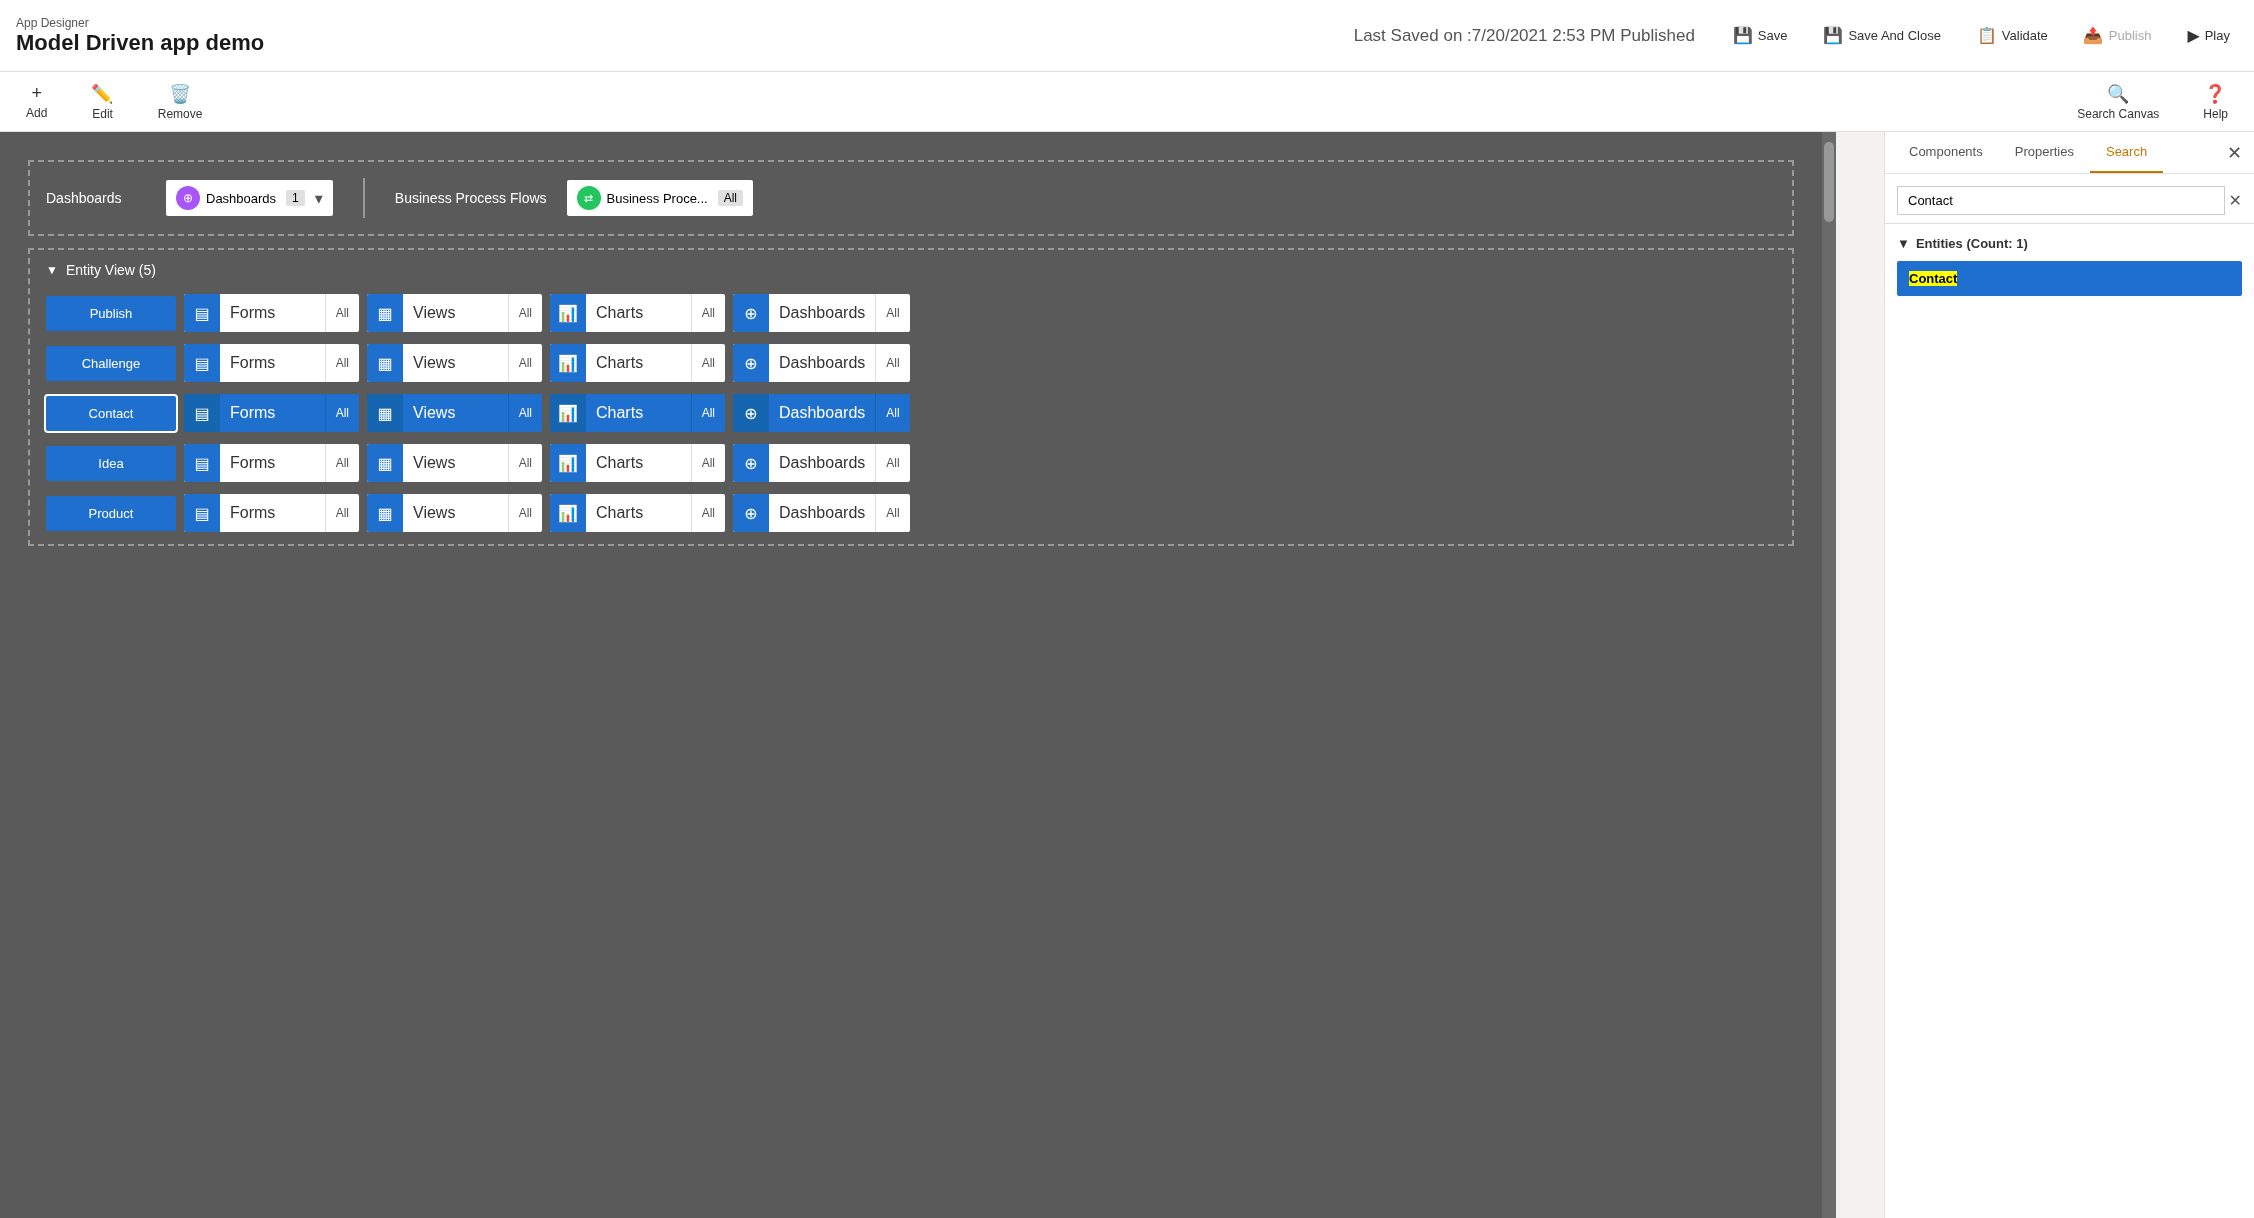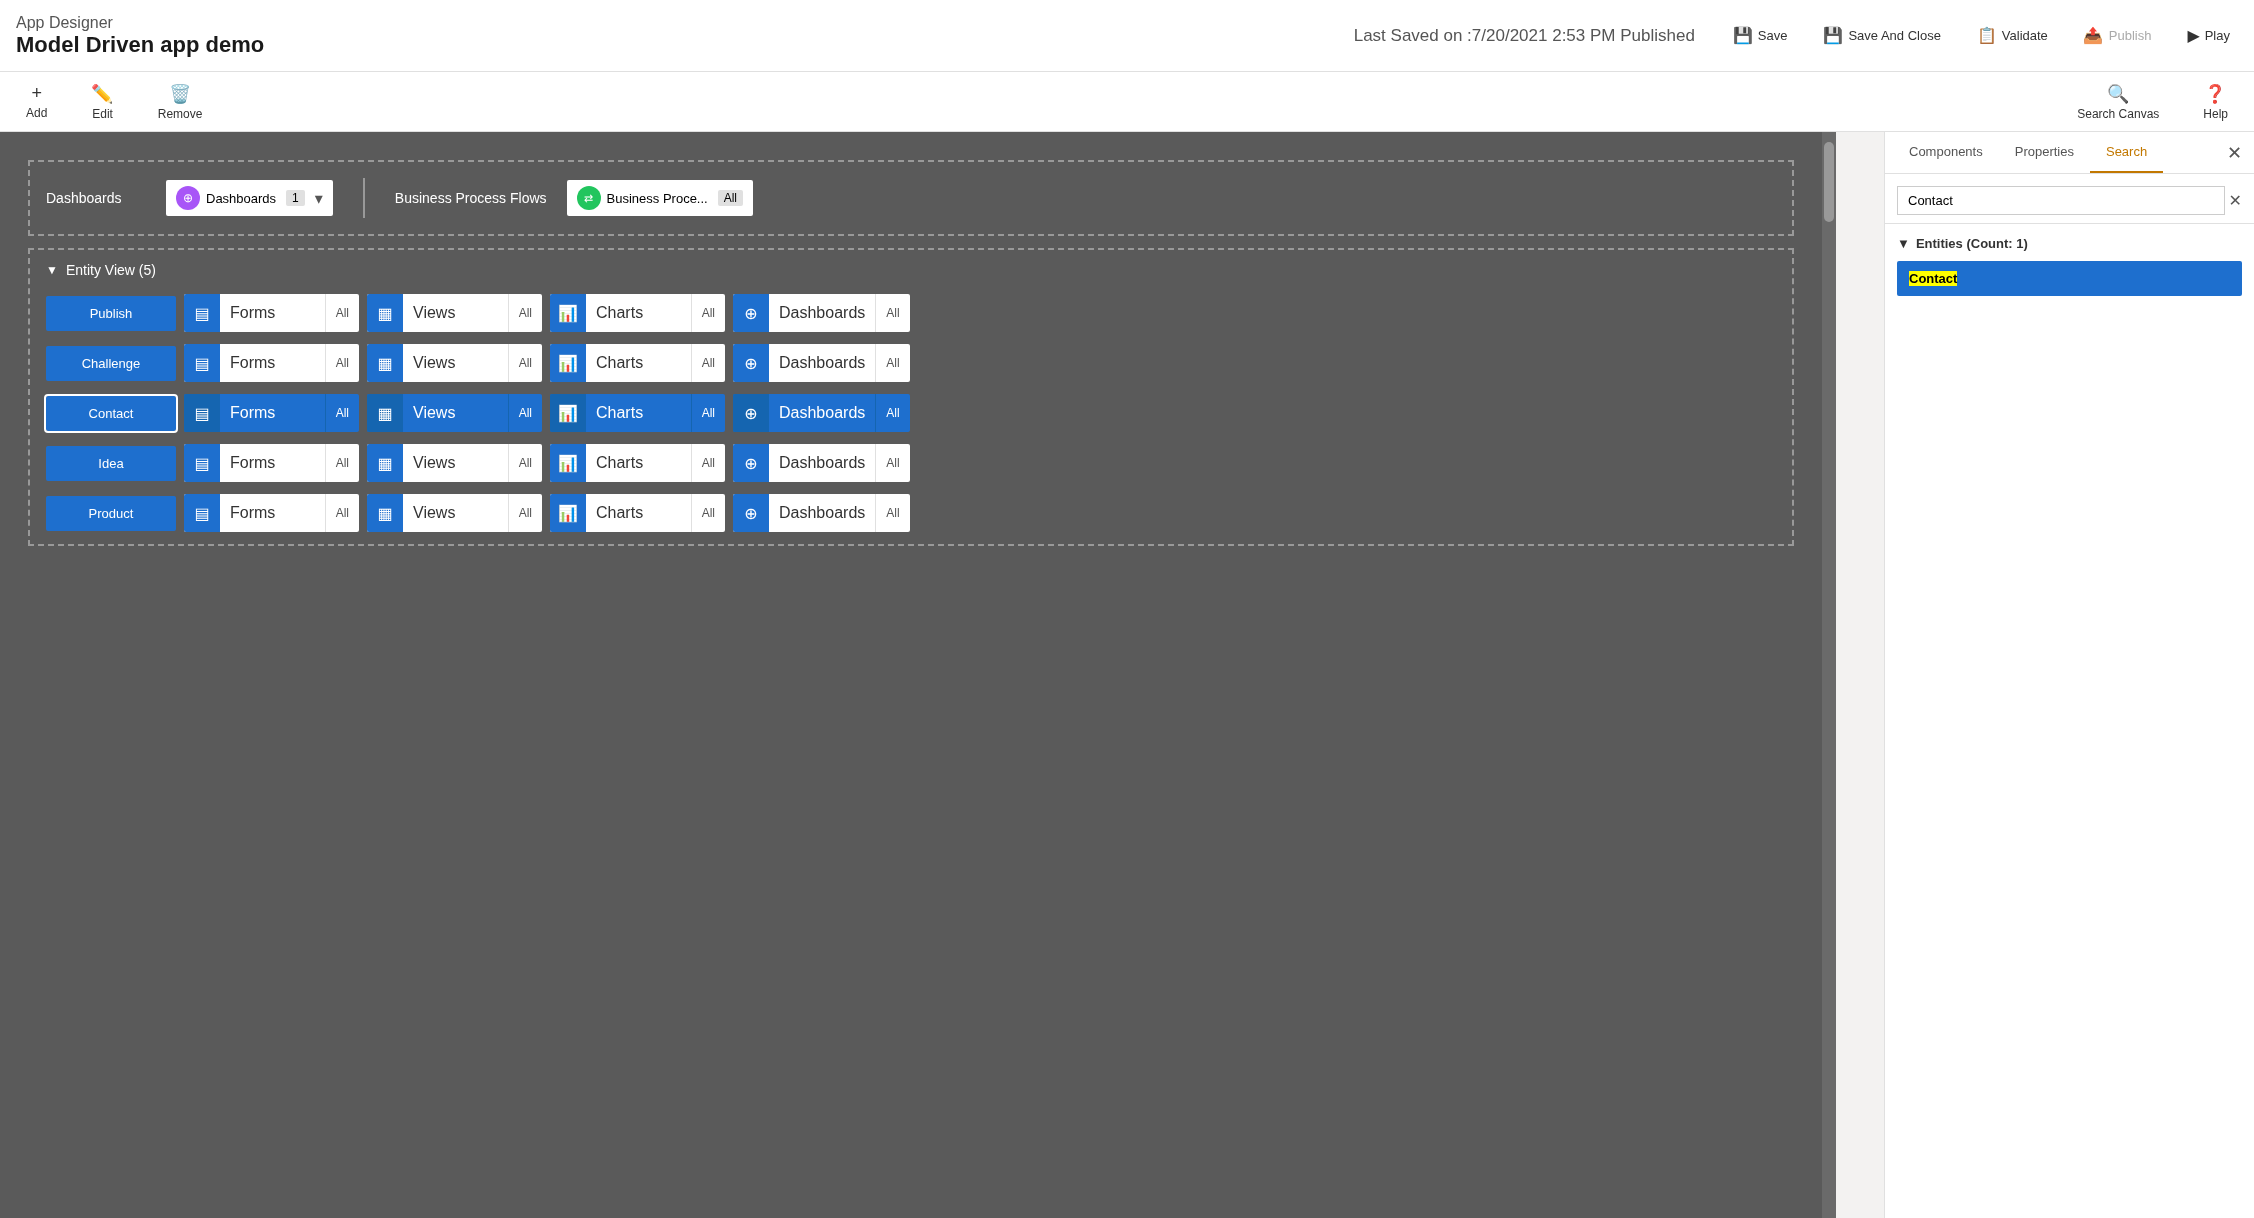--- a/index.html
+++ b/index.html
@@ -9,21 +9,21 @@
     .top-bar {
       background: #fff;
       border-bottom: 1px solid #e0e0e0;
       display: flex;
       align-items: center;
       justify-content: space-between;
       padding: 8px 16px;
       height: 72px;
     }
     .top-bar-left { display: flex; flex-direction: column; }
-    .app-designer-label { font-size: 16px; color: #555; }
+    .app-designer-label { font-size: 12px; color: #555; }
     .app-title { font-size: 22px; font-weight: 600; color: #1a1a1a; }
     .top-bar-right { display: flex; align-items: center; gap: 20px; }
     .top-bar-meta { font-size: 17px; color: #555; margin-right: 10px; }
     .top-btn {
       display: flex; align-items: center; gap: 5px;
       background: none; border: none; cursor: pointer;
       font-size: 13px; color: #333; padding: 4px 8px;
     }
     .top-btn-icon { font-size: 16px; }
 

